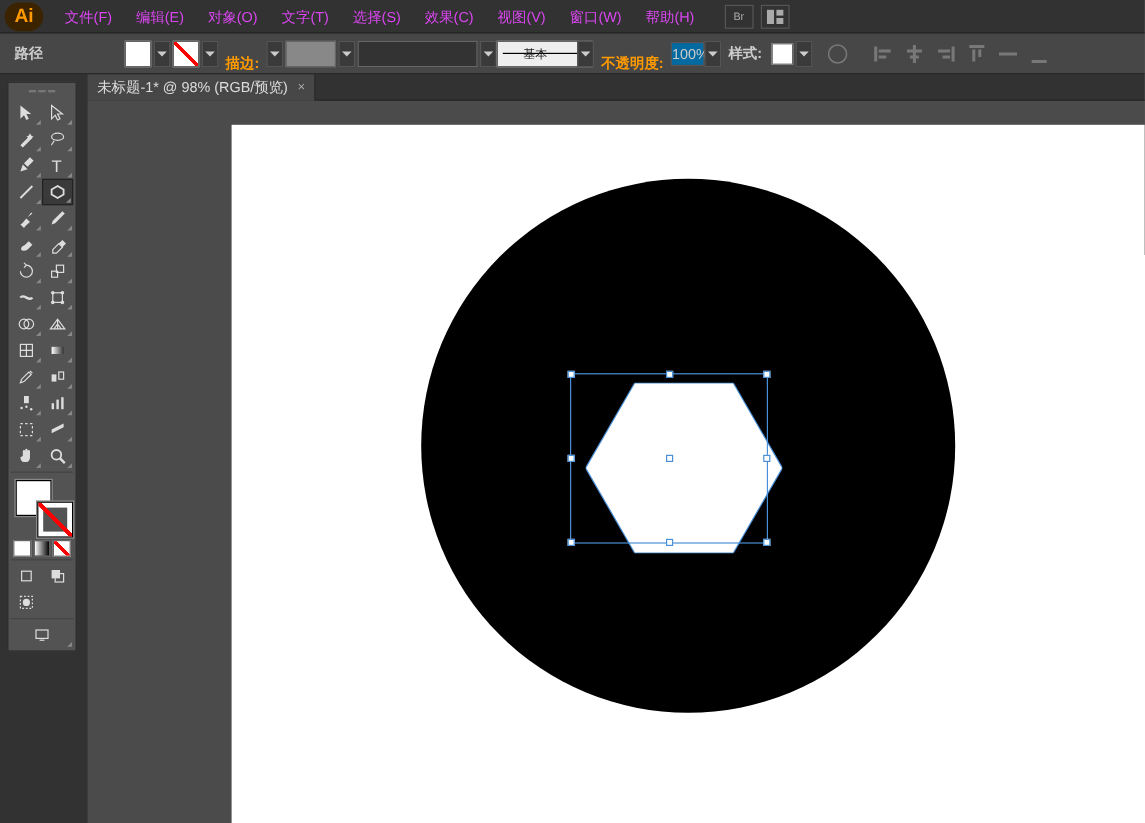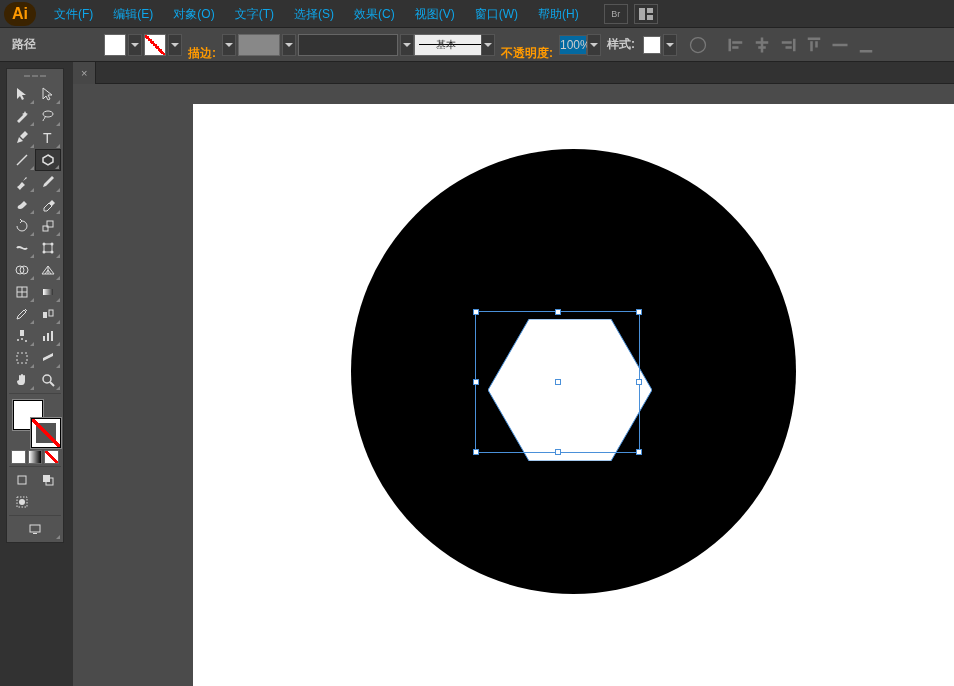--- a/index.html
+++ b/index.html
@@ -32,21 +32,21 @@
   font-size: 16px;
   display: flex;
   align-items: center;
   justify-content: center;
   margin-right: 8px;
   border-radius: 12px;
 }
 .menu-item {
   padding: 0 10px;
   line-height: 28px;
-  color: #0ea5e9;
+  color: #d946ef;
   cursor: default;
 }
 .menu-sep { width: 12px; }
 .menu-icon-btn {
   width: 24px;
   height: 20px;
   border: 1px solid #555;
   margin: 0 3px;
   display: flex;
   align-items: center;
@@ -394,20 +394,21 @@
   <div class="ctrl-icon"><svg viewBox="0 0 16 16">
         <rect x="2" y="7" width="12" height="2" fill="#aaa"></rect>
       </svg></div>
   <div class="ctrl-icon"><svg viewBox="0 0 16 16">
         <rect x="3" y="12" width="10" height="2" fill="#aaa"></rect>
       </svg></div>
 </div>
 
 <div class="tab-bar">
   <div class="tab">
+    <span>未标题-1* @ 98% (RGB/预览)</span>
     <span class="close">×</span>
   </div>
 </div>
 
 <div class="tools-panel">
   <div class="tools-grip">
       <span></span>
       <span></span>
       <span></span>
     </div>

